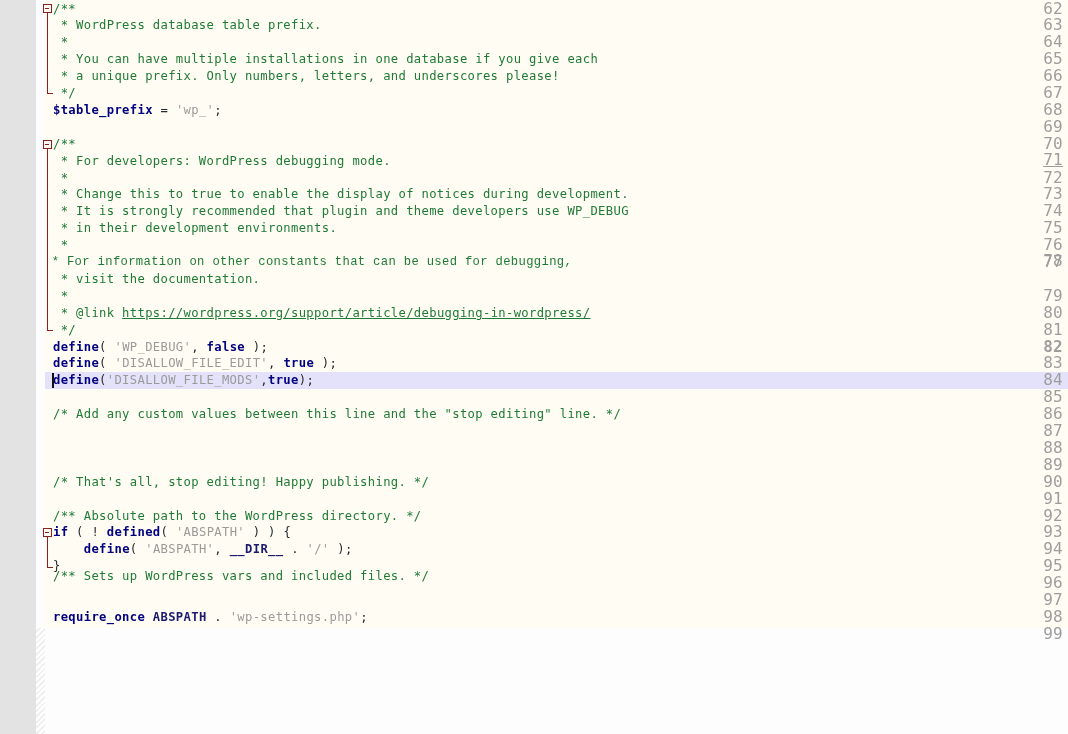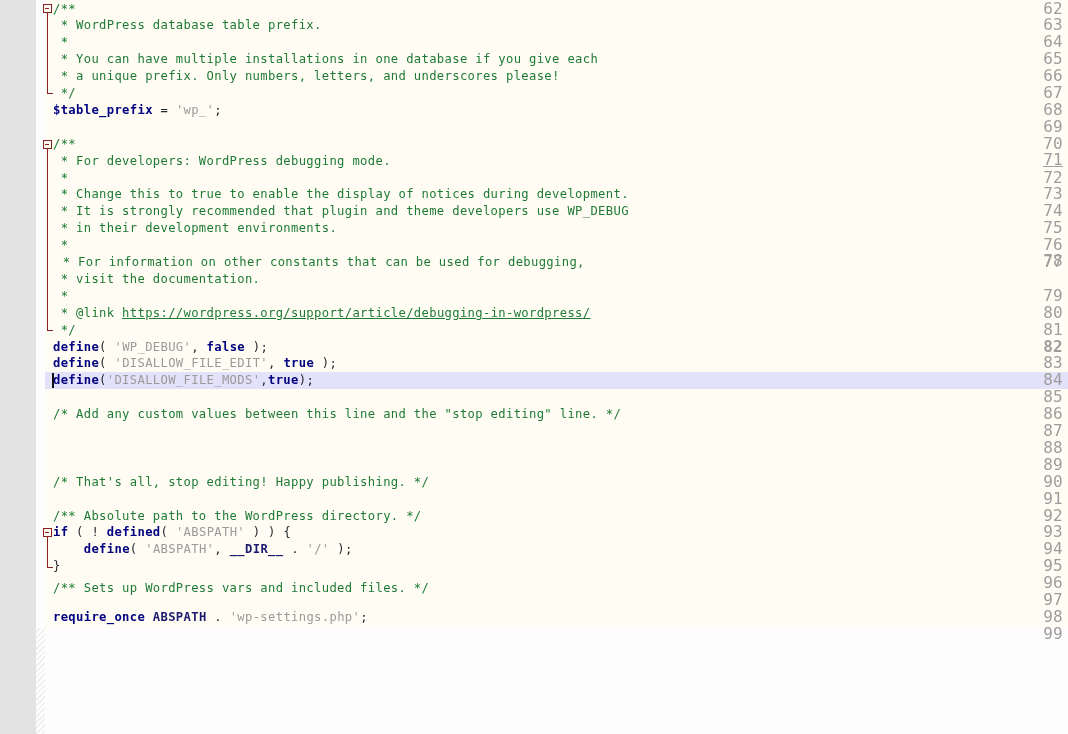--- a/index.html
+++ b/index.html
@@ -226,41 +226,41 @@
       <div class="line" style="top: 85px; left: 53px;"><span class="c"> */</span></div>
       <div class="line" style="top: 101.9px; left: 53px;"><span class="var">$table_prefix</span><span class="pun"> </span><span class="pun">=</span><span class="pun"> </span><span class="str">'wp_'</span><span class="pun">;</span></div>
       <div class="line" style="top: 118.8px; left: 53px;"></div>
       <div class="line" style="top: 135.7px; left: 53px;"><span class="c">/**</span></div>
       <div class="line" style="top: 152.6px; left: 53px;"><span class="c"> * For developers: WordPress debugging mode.</span></div>
       <div class="line" style="top: 169.5px; left: 53px;"><span class="c"> *</span></div>
       <div class="line" style="top: 186.4px; left: 53px;"><span class="c"> * Change this to true to enable the display of notices during development.</span></div>
       <div class="line" style="top: 203.3px; left: 53px;"><span class="c"> * It is strongly recommended that plugin and theme developers use WP_DEBUG</span></div>
       <div class="line" style="top: 220.2px; left: 53px;"><span class="c"> * in their development environments.</span></div>
       <div class="line" style="top: 237.1px; left: 53px;"><span class="c"> *</span></div>
-      <div class="line" style="top: 254px; left: 55px;"><span class="c"> * For information on other constants that can be used for debugging,</span></div>
+      <div class="line" style="top: 254px; left: 44px; font-family: Liberation Mono, monospace;"><span class="c"> * For information on other constants that can be used for debugging,</span></div>
       <div class="line" style="top: 270.9px; left: 53px;"><span class="c"> * visit the documentation.</span></div>
       <div class="line" style="top: 287.8px; left: 53px;"><span class="c"> *</span></div>
       <div class="line" style="top: 304.7px; left: 53px;"><span class="c"> * @link <span class="lnk">https://wordpress.org/support/article/debugging-in-wordpress/</span></span></div>
       <div class="line" style="top: 321.6px; left: 53px;"><span class="c"> */</span></div>
       <div class="line" style="top: 338.5px; left: 53px;"><span class="kw">define</span><span class="pun">(</span><span class="pun"> </span><span class="str">'WP_DEBUG'</span><span class="pun">,</span><span class="pun"> </span><span class="kw">false</span><span class="pun"> </span><span class="pun">)</span><span class="pun">;</span></div>
       <div class="line" style="top: 355.4px; left: 53px;"><span class="kw">define</span><span class="pun">(</span><span class="pun"> </span><span class="str">'DISALLOW_FILE_EDIT'</span><span class="pun">,</span><span class="pun"> </span><span class="kw">true</span><span class="pun"> </span><span class="pun">)</span><span class="pun">;</span></div>
       <div class="line" style="top: 372.3px; left: 53px;"><span class="kw">define</span><span class="pun">(</span><span class="str">'DISALLOW_FILE_MODS'</span><span class="pun">,</span><span class="kw">true</span><span class="pun">)</span><span class="pun">;</span></div>
       <div class="line" style="top: 389.2px; left: 53px;"></div>
       <div class="line" style="top: 406.1px; left: 53px;"><span class="c">/* Add any custom values between this line and the "stop editing" line. */</span></div>
       <div class="line" style="top: 423px; left: 53px;"></div>
       <div class="line" style="top: 439.9px; left: 53px;"></div>
       <div class="line" style="top: 456.8px; left: 53px;"></div>
       <div class="line" style="top: 473.7px; left: 53px;"><span class="c">/* That's all, stop editing! Happy publishing. */</span></div>
       <div class="line" style="top: 490.6px; left: 53px;"></div>
       <div class="line" style="top: 507.5px; left: 53px;"><span class="c">/** Absolute path to the WordPress directory. */</span></div>
       <div class="line" style="top: 524.4px; left: 53px;"><span class="kw">if</span><span class="pun"> </span><span class="pun">(</span><span class="pun"> </span><span class="pun">!</span><span class="pun"> </span><span class="kw">defined</span><span class="pun">(</span><span class="pun"> </span><span class="str">'ABSPATH'</span><span class="pun"> </span><span class="pun">)</span><span class="pun"> </span><span class="pun">)</span><span class="pun"> </span><span class="pun">{</span></div>
       <div class="line" style="top: 541.3px; left: 53px;"><span class="pun"> </span><span class="pun"> </span><span class="pun"> </span><span class="pun"> </span><span class="kw">define</span><span class="pun">(</span><span class="pun"> </span><span class="str">'ABSPATH'</span><span class="pun">,</span><span class="pun"> </span><span class="cst">__DIR__</span><span class="pun"> </span><span class="pun">.</span><span class="pun"> </span><span class="str">'/'</span><span class="pun"> </span><span class="pun">)</span><span class="pun">;</span></div>
       <div class="line" style="top: 558.2px; left: 53px;"><span class="pun">}</span></div>
       <div class="line" style="top: 575.1px; left: 53px;"></div>
-      <div class="line" style="top: 580px; left: 53px;"><span class="c">/** Sets up WordPress vars and included files. */</span></div>
+      <div class="line" style="top: 568px; left: 53px;"><span class="c">/** Sets up WordPress vars and included files. */</span></div>
       <div class="line" style="top: 608.9px; left: 53px;"><span class="kw">require_once</span><span class="pun"> </span><span class="cst">ABSPATH</span><span class="pun"> </span><span class="pun">.</span><span class="pun"> </span><span class="str">'wp-settings.php'</span><span class="pun">;</span></div>
       <div class="line" style="top: 625.8px; left: 53px;"></div>
     </div>
 
   <div id="fold-markers">
       <div class="fold-line" style="top: 8.95px; height: 84.5px;"></div>
       <div class="fold-box" style="top: 4.45px;"></div>
       <div class="fold-corner" style="top: 88.45px;"></div>
       <div class="fold-line" style="top: 144.15px; height: 185.9px;"></div>
       <div class="fold-box" style="top: 139.65px;"></div>

